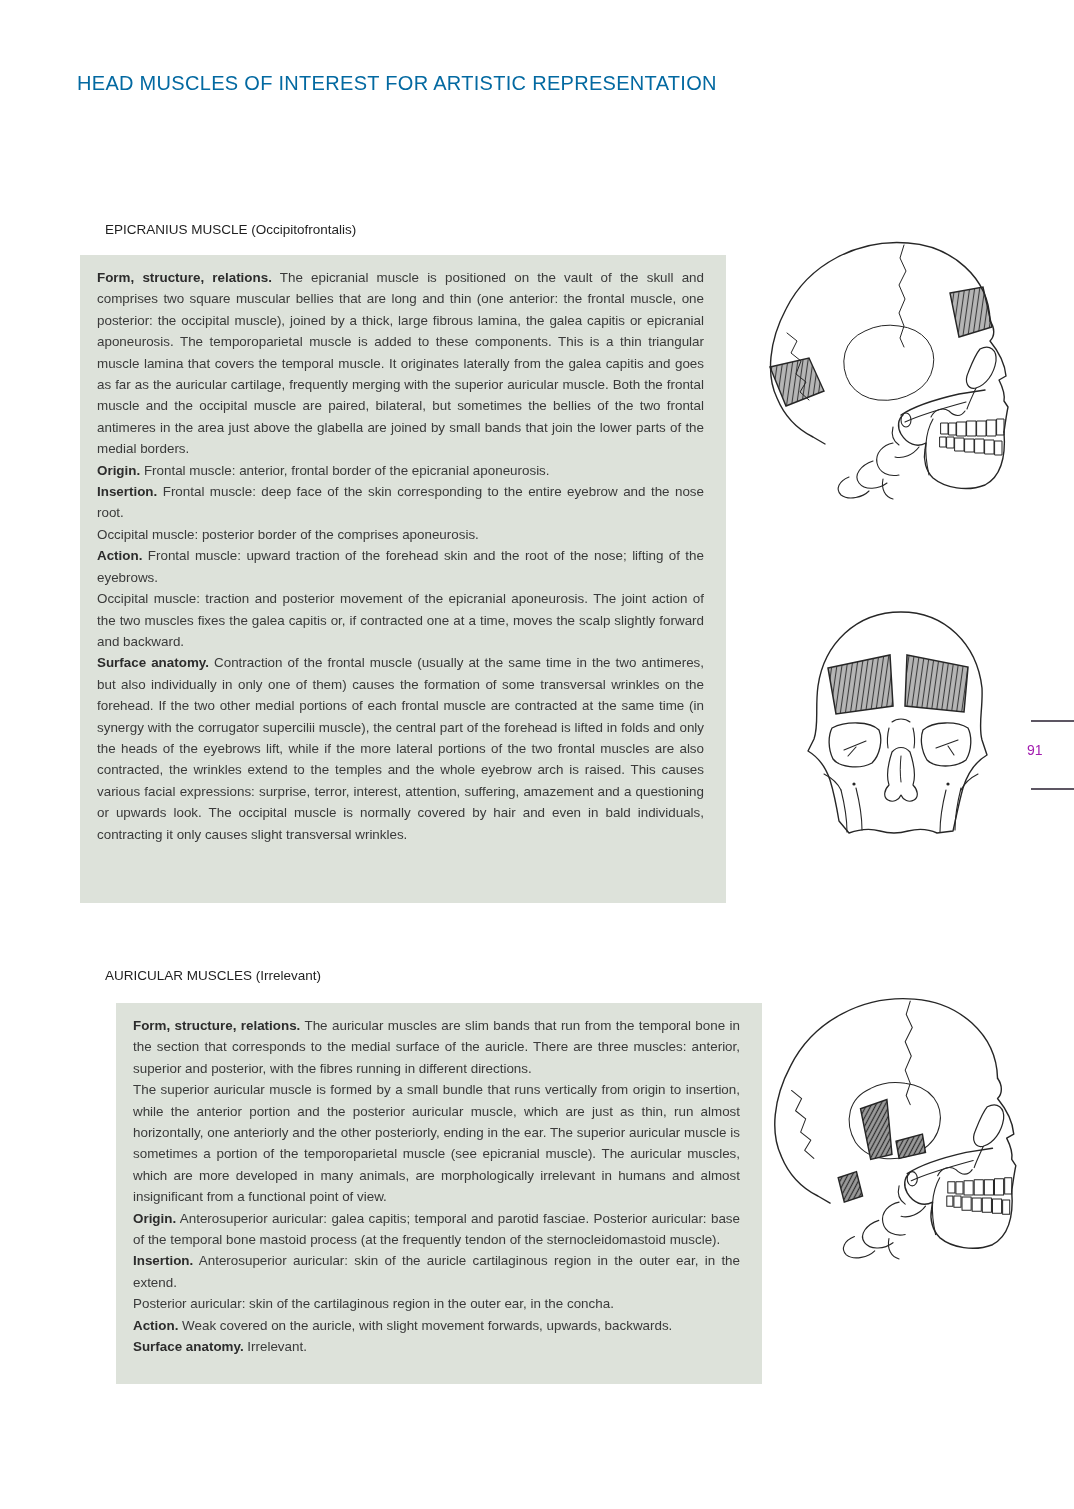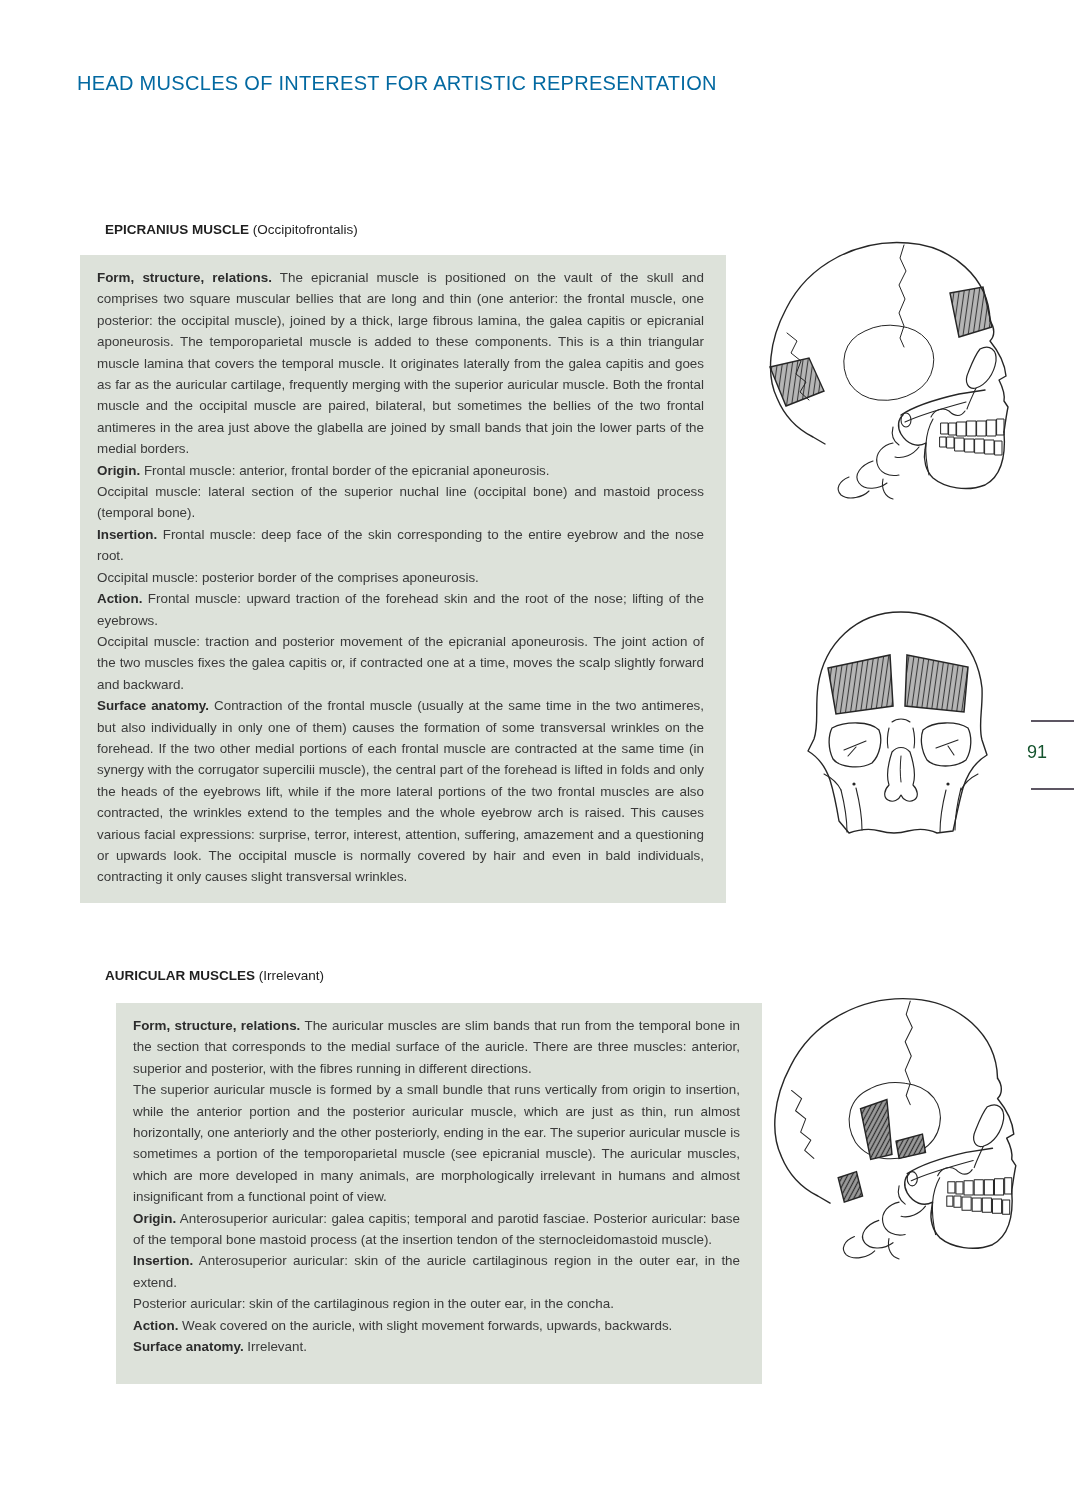--- a/index.html
+++ b/index.html
@@ -10,21 +10,21 @@
     color:#363636;
   }
   .page-title {
     position:absolute; left:77px; top:72px;
     font-size:20px; font-weight:400; letter-spacing:0.3px; color:#0369a1;
   }
   .sec-heading {
     position:absolute; left:97px; width:620px;
     font-size:13.5px; font-weight:400; color:#1f1f1f;
   }
-  .sec-heading b { font-weight:bold;padding-left:8px; }
+  .sec-heading b { font-weight:normal;padding-left:8px; }
   .sec-heading.s1 { top:222px; }
   .sec-heading.s2 { top:968px; }
   .textbox {
     position:absolute; left:80px; width:646px;
     background:#dde2da;
     padding:12px 22px 4px 17px;
     font-size:13.4px; line-height:21.4px; color:#3a3a3a;
   }
   .textbox.b1 { top:255px; height:648px; }
   .textbox.b2 { top:1003px; height:381px;margin-left:36px; }
@@ -35,21 +35,21 @@
   .fig1 { left:753px; top:231px; width:268px; height:278px; }
   .fig2 { left:776px; top:578px; width:250px; height:300px; }
   .fig3 { left:757px; top:986px; width:272px; height:284px; }
   .pn-rule {
     position:absolute; left:1031px; width:43px; height:2px; background:#5d5663;
   }
   .pn-rule.top { top:720px; }
   .pn-rule.bottom { top:788px; }
   .pn-num {
     position:absolute; left:1027px; top:742px;
-    font-size:18px; color:#14532d;
+    font-size:14px; color:#a21caf;
   }
   .sprite { position:absolute; width:0; height:0; overflow:hidden; }
 </style>
 </head>
 <body>
 
 <svg class="sprite" aria-hidden="true">
   <defs>
     <pattern id="hatchL" width="5" height="5" patternUnits="userSpaceOnUse" patternTransform="rotate(8)">
       <rect width="5" height="5" fill="#b6b6b6"></rect>
@@ -116,34 +116,33 @@
   </defs>
 </svg>
 
 <h1 class="page-title">HEAD MUSCLES OF INTEREST FOR ARTISTIC REPRESENTATION</h1>
 
 <h2 class="sec-heading s1"><b>EPICRANIUS MUSCLE</b><span> (Occipitofrontalis)</span></h2>
 
 <section class="textbox b1">
   <p class="para"><b class="lead">Form, structure, relations.</b><span> The epicranial muscle is positioned on the vault of the skull and comprises two square muscular bellies that are long and thin (one anterior: the frontal muscle, one posterior: the occipital muscle), joined by a thick, large fibrous lamina, the galea capitis or epicranial aponeurosis. The temporoparietal muscle is added to these components. This is a thin triangular muscle lamina that covers the temporal muscle. It originates laterally from the galea capitis and goes as far as the auricular cartilage, frequently merging with the superior auricular muscle. Both the frontal muscle and the occipital muscle are paired, bilateral, but sometimes the bellies of the two frontal antimeres in the area just above the glabella are joined by small bands that join the lower parts of the medial borders.</span></p>
   <p class="para"><b class="lead">Origin.</b><span> Frontal muscle: anterior, frontal border of the epicranial aponeurosis.</span></p>
-  <p class="para"><b class="lead"></b><span>Occipital muscle: lateral section of the superior nuchal line (occipital bone) and mastoid process (temporal bone).</span></p>
   <p class="para"><b class="lead">Insertion.</b><span> Frontal muscle: deep face of the skin corresponding to the entire eyebrow and the nose root.</span></p>
   <p class="para"><b class="lead"></b><span>Occipital muscle: posterior border of the comprises aponeurosis.</span></p>
   <p class="para"><b class="lead">Action.</b><span> Frontal muscle: upward traction of the forehead skin and the root of the nose; lifting of the eyebrows.</span></p>
   <p class="para"><b class="lead"></b><span>Occipital muscle: traction and posterior movement of the epicranial aponeurosis. The joint action of the two muscles fixes the galea capitis or, if contracted one at a time, moves the scalp slightly forward and backward.</span></p>
   <p class="para"><b class="lead">Surface anatomy.</b><span> Contraction of the frontal muscle (usually at the same time in the two antimeres, but also individually in only one of them) causes the formation of some transversal wrinkles on the forehead. If the two other medial portions of each frontal muscle are contracted at the same time (in synergy with the corrugator supercilii muscle), the central part of the forehead is lifted in folds and only the heads of the eyebrows lift, while if the more lateral portions of the two frontal muscles are also contracted, the wrinkles extend to the temples and the whole eyebrow arch is raised. This causes various facial expressions: surprise, terror, interest, attention, suffering, amazement and a questioning or upwards look. The occipital muscle is normally covered by hair and even in bald individuals, contracting it only causes slight transversal wrinkles.</span></p>
 </section>
 
 <h2 class="sec-heading s2"><b>AURICULAR MUSCLES</b><span> (Irrelevant)</span></h2>
 
 <section class="textbox b2">
   <p class="para"><b class="lead">Form, structure, relations.</b><span> The auricular muscles are slim bands that run from the temporal bone in the section that corresponds to the medial surface of the auricle. There are three muscles: anterior, superior and posterior, with the fibres running in different directions.</span></p>
   <p class="para"><b class="lead"></b><span>The superior auricular muscle is formed by a small bundle that runs vertically from origin to insertion, while the anterior portion and the posterior auricular muscle, which are just as thin, run almost horizontally, one anteriorly and the other posteriorly, ending in the ear. The superior auricular muscle is sometimes a portion of the temporoparietal muscle (see epicranial muscle). The auricular muscles, which are more developed in many animals, are morphologically irrelevant in humans and almost insignificant from a functional point of view.</span></p>
-  <p class="para"><b class="lead">Origin.</b><span> Anterosuperior auricular: galea capitis; temporal and parotid fasciae. Posterior auricular: base of the temporal bone mastoid process (at the insertion tendon of the sternocleidomastoid muscle).</span></p>
+  <p class="para"><b class="lead">Origin.</b><span> Anterosuperior auricular: galea capitis; temporal and parotid fasciae. Posterior auricular: base of the temporal bone mastoid process (at the frequently tendon of the sternocleidomastoid muscle).</span></p>
   <p class="para"><b class="lead">Insertion.</b><span> Anterosuperior auricular: skin of the auricle cartilaginous region in the outer ear, in the extend.</span></p>
   <p class="para"><b class="lead"></b><span>Posterior auricular: skin of the cartilaginous region in the outer ear, in the concha.</span></p>
   <p class="para"><b class="lead">Action.</b><span> Weak covered on the auricle, with slight movement forwards, upwards, backwards.</span></p>
   <p class="para"><b class="lead">Surface anatomy.</b><span> Irrelevant.</span></p>
 </section>
 
 <div class="fig fig1">
   <svg viewBox="0 0 268 278">
     <path d="M197,62 L230,56 L239,96 L206,106 Z" fill="url(#hatchL)" stroke="#262626" stroke-width="1.4"></path>
     <path d="M17,136 L56,127 L71,160 L33,175 Z" fill="url(#hatchL)" stroke="#262626" stroke-width="1.4"></path>

